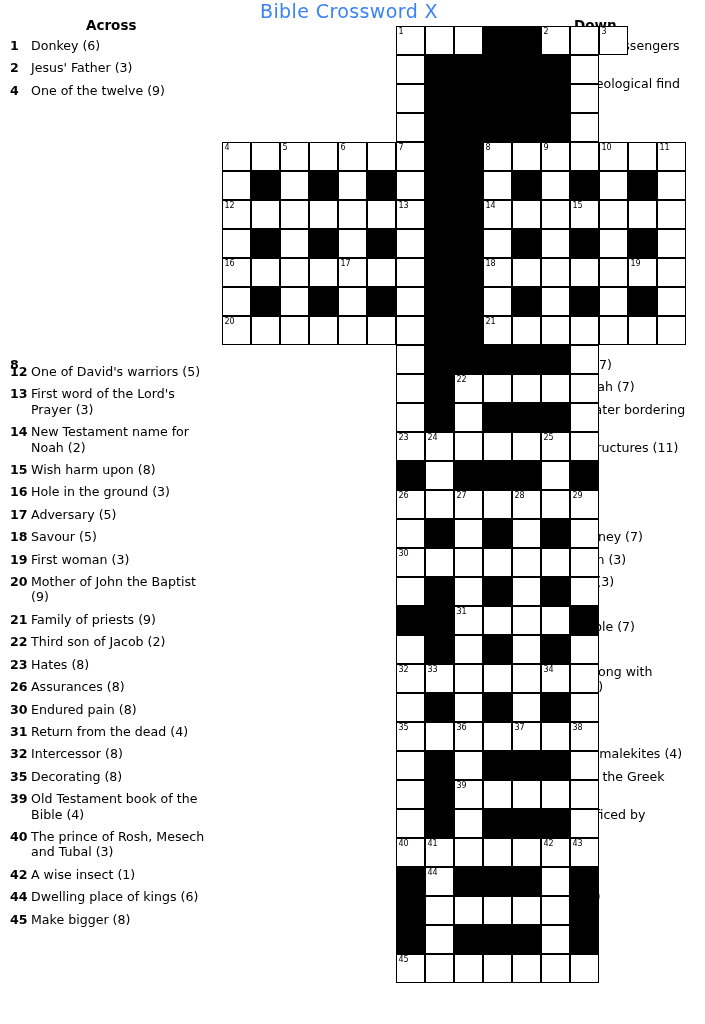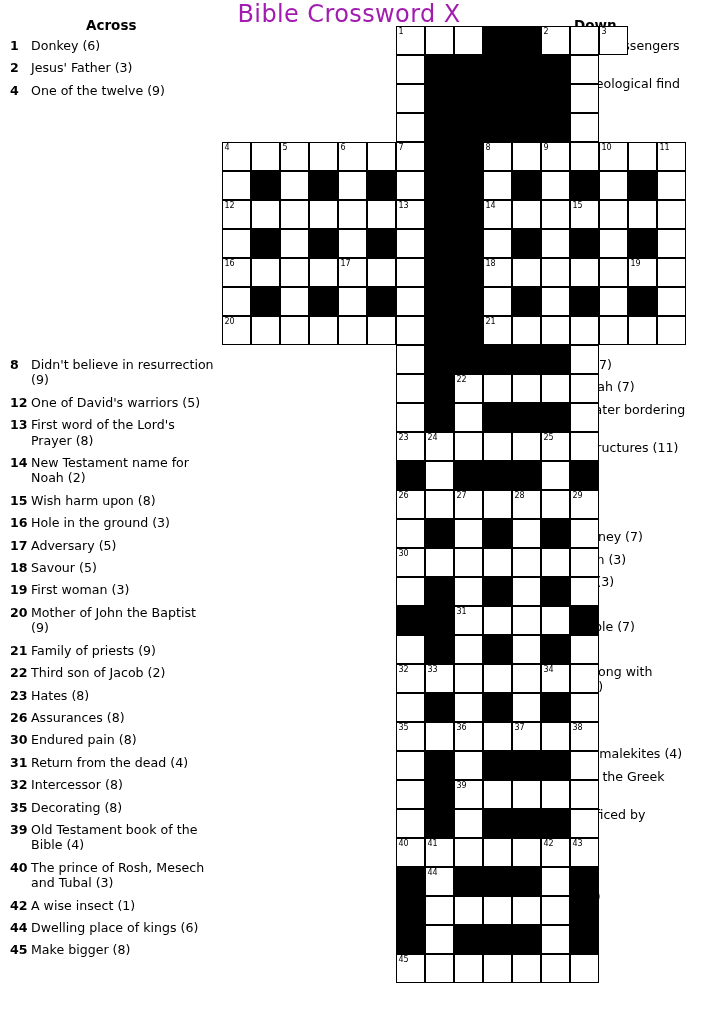--- a/index.html
+++ b/index.html
@@ -19,24 +19,24 @@
     position: relative;
     width: 705px;
     height: 1024px;
   }
   .title {
     position: absolute;
     top: 0px;
     left: 0;
     width: 698px;
     text-align: center;
-    font-size: 24px;
+    font-size: 19px;
     font-family: "DejaVu Sans", sans-serif;
     letter-spacing: 0.4px;
-    color: #a21caf;
+    color: #3b82f6;
   }
   .colhead {
     position: absolute;
     font-size: 13.5px;
     font-weight: bold;
   }
   .colhead.across { left: 86px; top: 17px; }
   .colhead.down { left: 574px; top: 17px; }
 
   .cluecol {
@@ -118,29 +118,28 @@
         <span class="txt">Jesus' Father (3)</span>
       </div>
       <div class="clue">
         <span class="num">4</span>
         <span class="txt">One of the twelve (9)</span>
       </div>
     </div>
   <div class="cluecol left" id="across-bottom" style="top:357px;">
       <div class="clue">
         <span class="num">8</span>
-        <span class="txt">Didn't believe in resurrection (9)</span>
       </div>
       <div class="clue">
         <span class="num">12</span>
         <span class="txt">One of David's warriors (5)</span>
       </div>
       <div class="clue">
         <span class="num">13</span>
-        <span class="txt">First word of the Lord's Prayer (8)</span>
+        <span class="txt">First word of the Lord's Prayer (3)</span>
       </div>
       <div class="clue">
         <span class="num">14</span>
         <span class="txt">New Testament name for Noah (2)</span>
       </div>
       <div class="clue">
         <span class="num">15</span>
         <span class="txt">Wish harm upon (8)</span>
       </div>
       <div class="clue">

